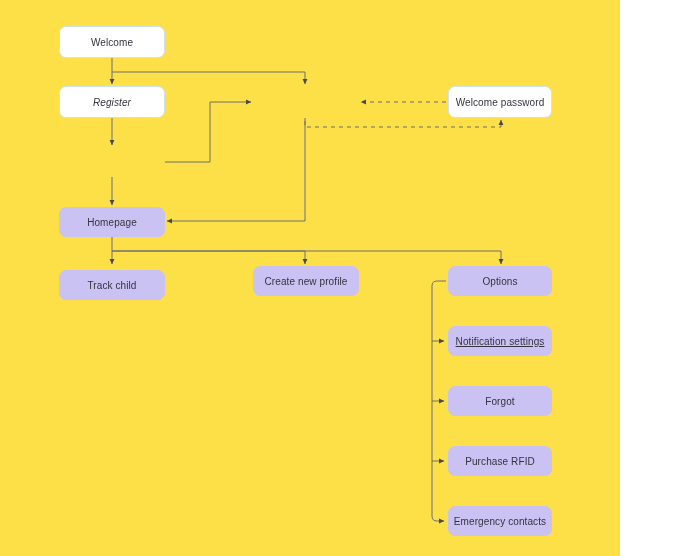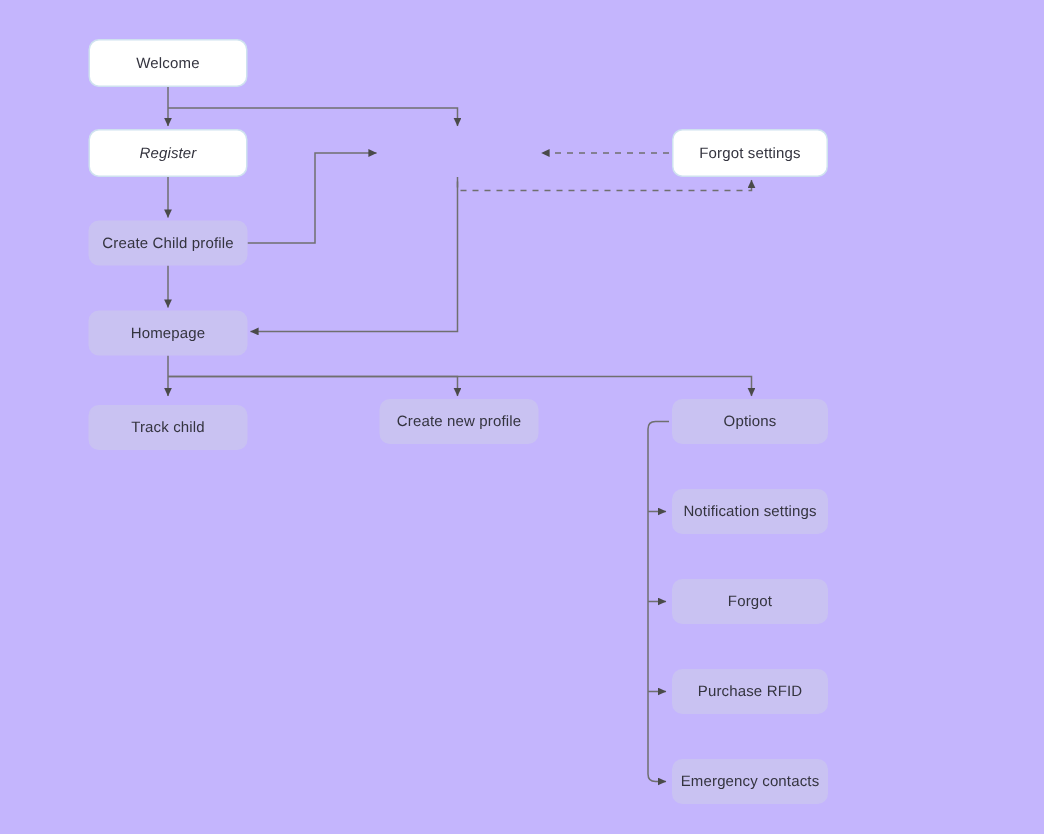--- a/index.html
+++ b/index.html
@@ -8,23 +8,23 @@
     background: #ffffff;
   }
   body {
     width: 696px;
     height: 556px;
     overflow: hidden;
     font-family: "Liberation Sans", "DejaVu Sans", sans-serif;
   }
   #flow-canvas {
     position: relative;
-    width: 696px;
+    width: 620px;
     height: 556px;
-    background: #c4b5fd;
+    background: #fde047;
   }
   #edge-layer {
     position: absolute;
     left: 0;
     top: 0;
     width: 696px;
     height: 556px;
   }
   .node {
     position: absolute;
@@ -105,44 +105,41 @@
   <div class="node white" style="left:59px; top:26px; width:106px; height:32px;">
     <span class="node-label">Welcome</span>
   </div>
 
   <div class="node white" style="left:59px; top:86px; width:106px; height:32px;font-style:italic;">
     <span class="node-label">Register</span>
   </div>
 
 
   <div class="node white" style="left:448px; top:86px; width:104px; height:32px;">
-    <span class="node-label">Forgot settings</span>
+    <span class="node-label">Welcome password</span>
   </div>
 
-  <div class="node purple" style="left:59px; top:147px; width:106px; height:30px;">
-    <span class="node-label">Create Child profile</span>
-  </div>
 
   <div class="node purple" style="left:59px; top:207px; width:106px; height:30px;">
     <span class="node-label">Homepage</span>
   </div>
 
   <div class="node purple" style="left:59px; top:270px; width:106px; height:30px;">
     <span class="node-label">Track child</span>
   </div>
 
   <div class="node purple" style="left:253px; top:266px; width:106px; height:30px;">
     <span class="node-label">Create new profile</span>
   </div>
 
   <div class="node purple" style="left:448px; top:266px; width:104px; height:30px;">
     <span class="node-label">Options</span>
   </div>
 
-  <div class="node purple" style="left:448px; top:326px; width:104px; height:30px;">
+  <div class="node purple" style="left:448px; top:326px; width:104px; height:30px;text-decoration:underline;">
     <span class="node-label">Notification settings</span>
   </div>
 
   <div class="node purple" style="left:448px; top:386px; width:104px; height:30px;">
     <span class="node-label">Forgot</span>
   </div>
 
   <div class="node purple" style="left:448px; top:446px; width:104px; height:30px;align-items:center;">
     <span class="node-label">Purchase RFID</span>
   </div>

